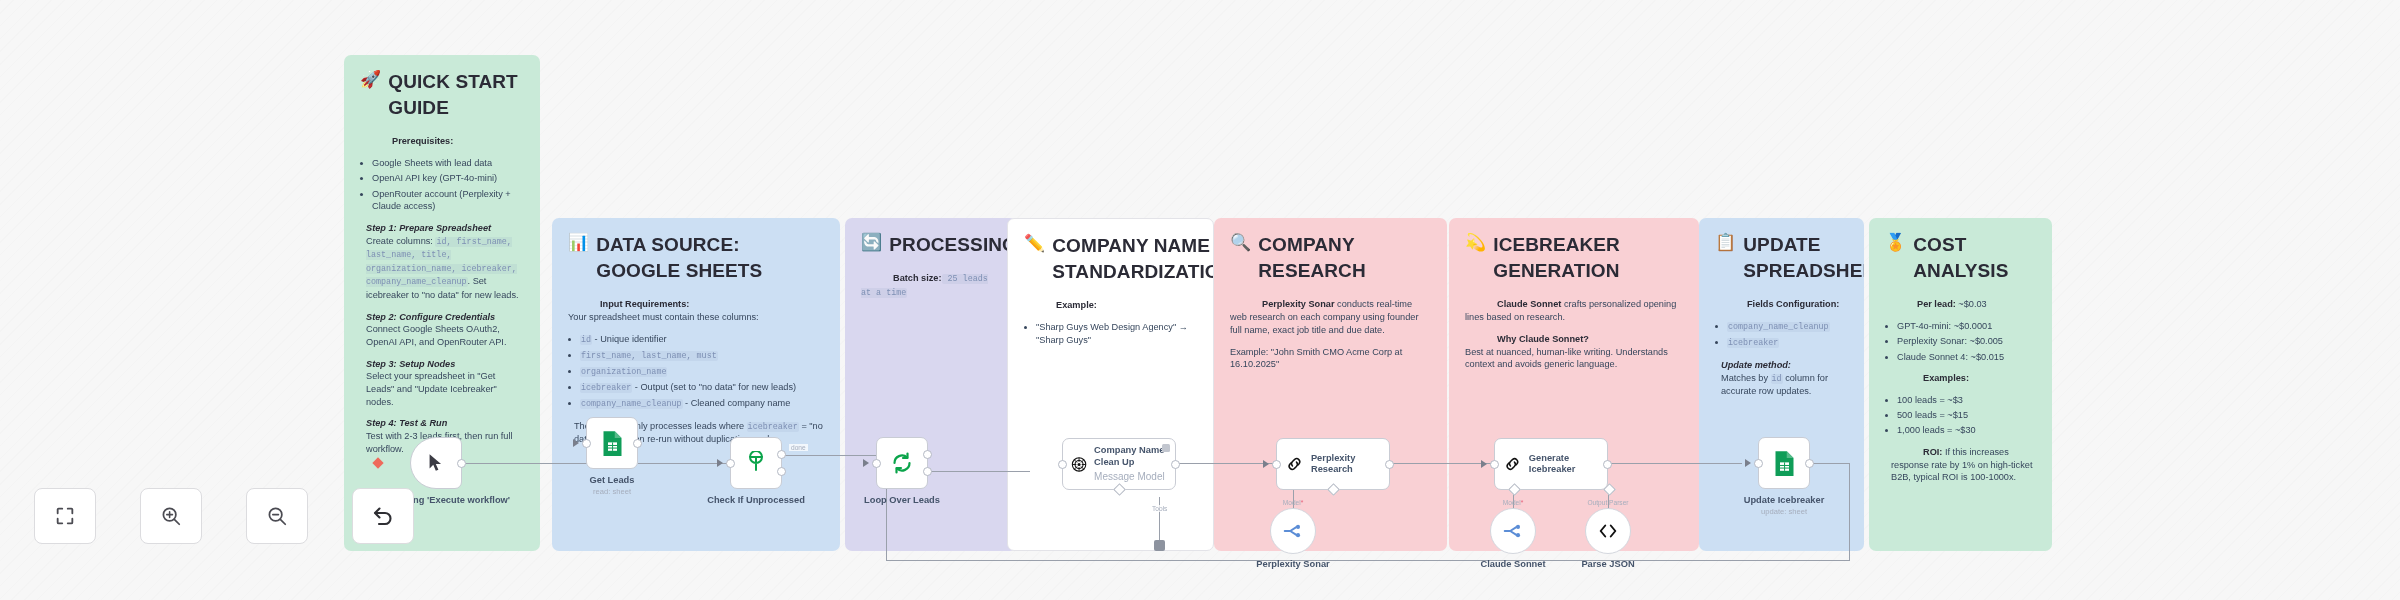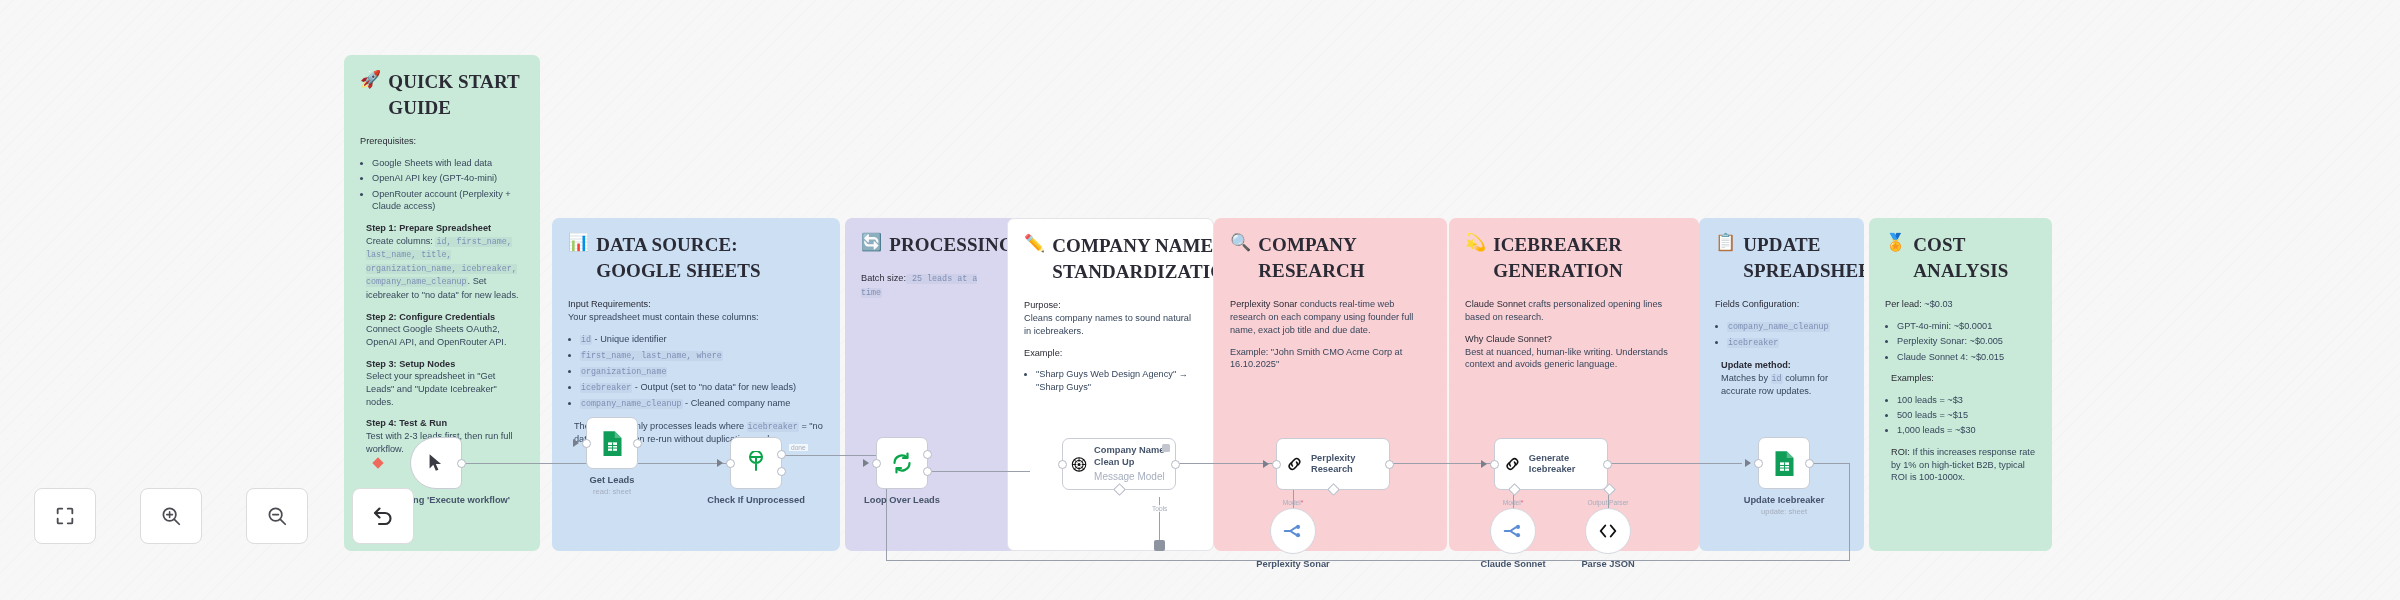--- a/index.html
+++ b/index.html
@@ -32,35 +32,35 @@
     font-size: 19px;
     font-weight: 700;
     color: #2b2b36;
     letter-spacing: .1px;
     display: flex;
     align-items: flex-start;
     gap: 7px;
     margin-bottom: 14px;
   }
   .panel-title .emoji { font-size: 17px; line-height: 1.25; flex: 0 0 auto; }
-  .panel-title .ttext { display: block; font-family: Liberation Serif, serif; }
+  .panel-title .ttext { display: block; }
   .panel-body { font-size: 9.2px; color: #36465c; }
   .panel-body p { margin-bottom: 9px; }
-  .panel-body strong { color: #2b2b36; font-weight: 400; }
+  .panel-body strong { color: #2b2b36; font-weight: 700; margin-left: 32px; }
   .panel-body ul { margin: 0 0 9px 12px; }
   .panel-body li { margin-bottom: 2.5px; list-style: disc; }
   .panel-body code {
     font-family: "Liberation Mono", monospace;
     font-size: 8.4px;
     color: #7d8fb3;
     background: rgba(120,140,180,.10);
     padding: 0 1px; border-radius: 2px;
   }
   .panel-body .indent { margin-left: 6px; }
-  .sec-head { font-weight: 700; color: #2b2b36; display: block; }
+  .sec-head { font-weight: 700; color: #2b2b36; display: block; font-style: italic; }
 
   .green  { background: #c9ead8; }
   .blue   { background: #ccdff3; }
   .purple { background: #d9d7ef; }
   .white  { background: #ffffff; border: 1px solid #e3e3e8; }
   .pink   { background: #f9d0d4; }
   .pink2  { background: #f9d0d4; }
   .lblue  { background: #ccdff3; }
   .mint   { background: #c9ead8; }
 
@@ -238,21 +238,21 @@
   <div class="panel blue" style="left:552px; top:218px; width:288px; height:333px;">
     <div class="panel-title">
       <span class="emoji">📊</span>
       <span class="ttext">DATA SOURCE: GOOGLE SHEETS</span>
     </div>
     <div class="panel-body">
       <p><strong>Input Requirements:</strong><br>
          <span>Your spreadsheet must contain these columns:</span></p>
       <ul>
         <li><code>id</code><span> - Unique identifier</span></li>
-        <li><code>first_name, last_name, where</code><span></span></li>
+        <li><code>first_name, last_name, must</code><span></span></li>
         <li><code>organization_name</code><span></span></li>
         <li><code>icebreaker</code><span> - Output (set to "no data" for new leads)</span></li>
         <li><code>company_name_cleanup</code><span> - Cleaned company name</span></li>
       </ul>
       <p class="indent">
         <span>The workflow only processes leads where </span><code>icebreaker</code><span> = "no data", so you can re-run without duplicating work.</span>
       </p>
     </div>
   </div>
 
@@ -265,22 +265,20 @@
       <p><strong>Batch size:</strong><code> 25 leads at a time</code></p>
     </div>
   </div>
 
   <div class="panel white" style="left:1007px; top:218px; width:207px; height:333px;">
     <div class="panel-title">
       <span class="emoji">✏️</span>
       <span class="ttext">COMPANY NAME STANDARDIZATION</span>
     </div>
     <div class="panel-body">
-      <p><strong>Purpose:</strong><br>
-         <span>Cleans company names to sound natural in icebreakers.</span></p>
       <p><strong>Example:</strong></p>
       <ul>
         <li>"Sharp Guys Web Design Agency" → "Sharp Guys"</li>
       </ul>
     </div>
   </div>
 
   <div class="panel pink" style="left:1214px; top:218px; width:233px; height:333px;">
     <div class="panel-title">
       <span class="emoji">🔍</span>

